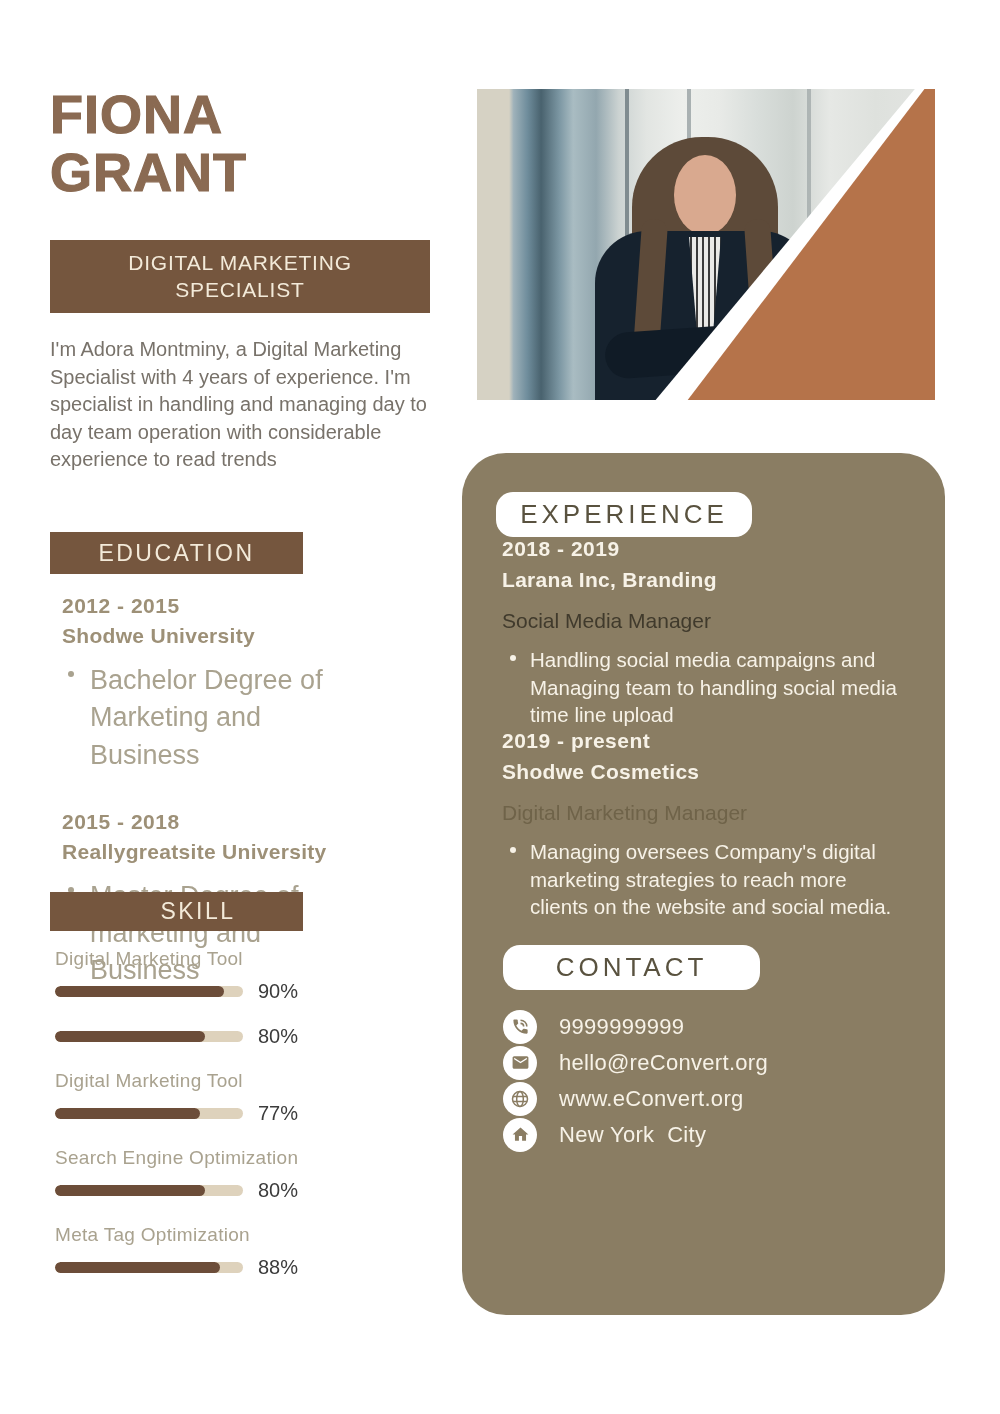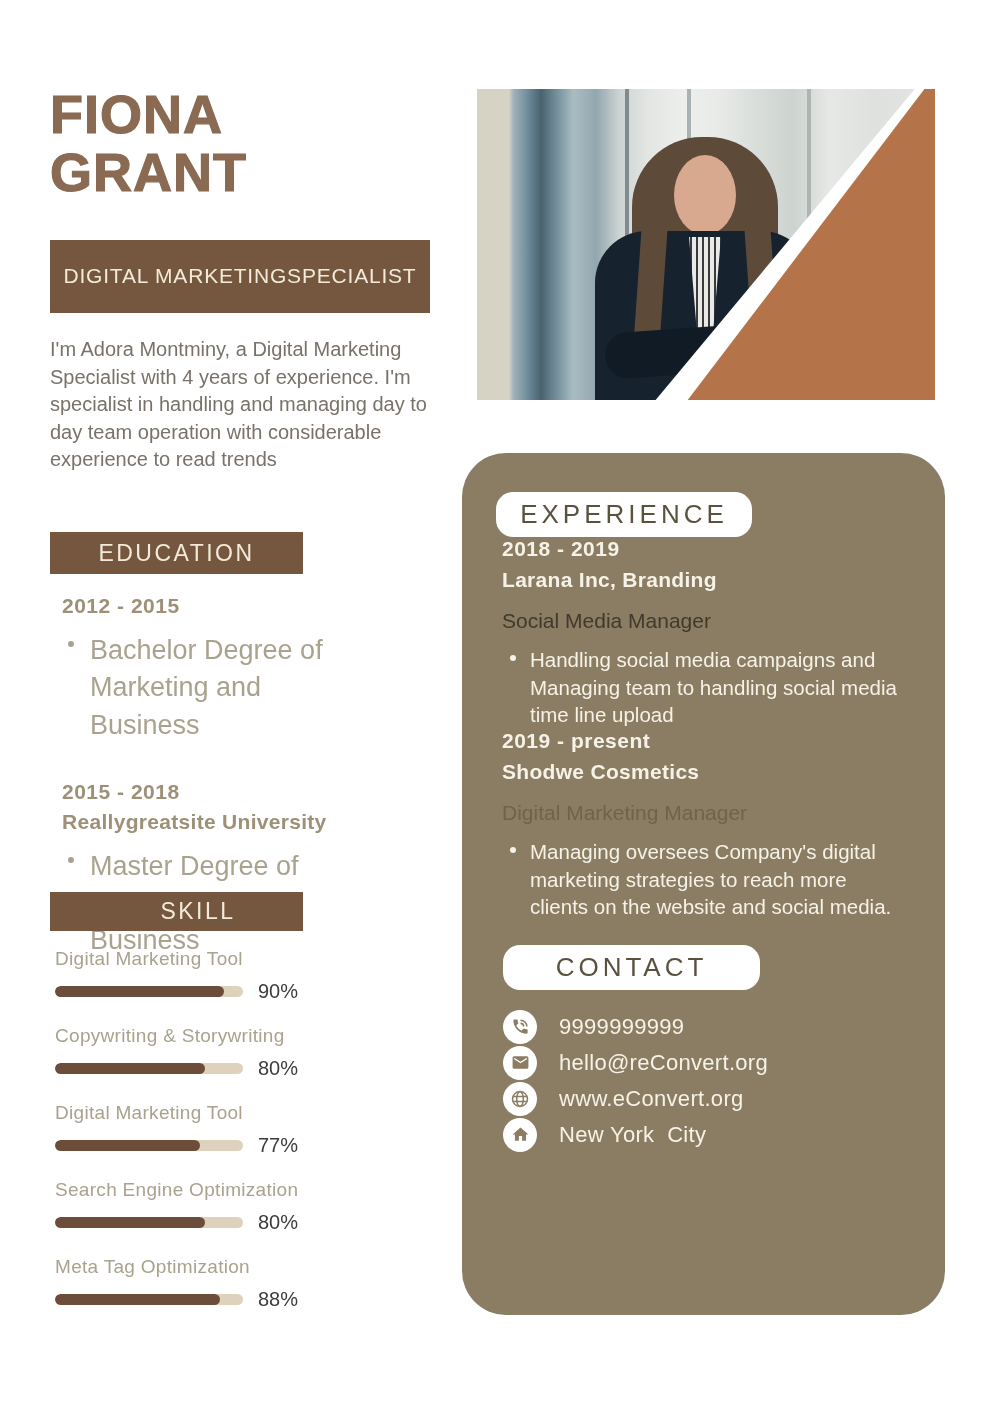--- a/index.html
+++ b/index.html
@@ -13,21 +13,21 @@
   html,body{background:#ffffff;}
   .page{position:relative;width:1000px;height:1414px;background:#ffffff;overflow:hidden;
     font-family:"Liberation Sans",sans-serif;}
 
   
   .name{position:absolute;left:50px;top:86px;color:var(--name-brown);
     font-size:54px;font-weight:700;line-height:1.07;letter-spacing:1px;
     -webkit-text-stroke:1.2px var(--name-brown);}
   .title-box{position:absolute;left:50px;top:240px;width:380px;height:73px;
     background:var(--box-brown);color:var(--box-text-cream);
-    display:flex;flex-direction:row;align-items:center;justify-content:center;
+    display:flex;flex-direction:column;align-items:center;justify-content:center;
     font-size:21px;line-height:1.25;letter-spacing:.8px;text-align:center;}
   .intro{position:absolute;left:50px;top:336px;width:400px;color:var(--body-gray);
     font-size:20px;line-height:1.38;}
 
   .section-banner{background:var(--box-brown);color:var(--box-text-cream);
     display:flex;align-items:center;justify-content:center;
     font-size:23px;letter-spacing:2.5px;}
   .edu-banner{position:absolute;left:50px;top:532px;width:253px;height:42px;}
   .skill-banner{position:absolute;left:50px;top:892px;width:253px;height:39px;padding-left:43px;}
 
@@ -112,20 +112,21 @@
     <span>SPECIALIST</span>
   </div>
 
   <p class="intro">I'm Adora Montminy, a Digital Marketing Specialist with 4 years of experience. I'm specialist in handling and managing day to day team operation with considerable experience to read trends</p>
 
   <div class="section-banner edu-banner">EDUCATION</div>
   <div class="edu-list">
 
       <div class="edu-item">
         <div class="edu-years">2012 - 2015</div>
+        <div class="edu-school">Shodwe University</div>
         <div class="edu-detail">
           <span class="bullet-dot"></span>
           <span>Bachelor Degree of Marketing and Business</span>
         </div>
       </div>
 
       <div class="edu-item">
         <div class="edu-years">2015 - 2018</div>
         <div class="edu-school">Reallygreatsite University</div>
         <div class="edu-detail">
@@ -142,21 +143,20 @@
         <div class="skill-label">Digital Marketing Tool</div>
         <div class="skill-bar-row">
           <div class="skill-track">
             <div class="skill-fill" style="width: 90%;"></div>
           </div>
           <span class="skill-pct">90%</span>
         </div>
       </div>
 
       <div class="skill-item">
-        <div class="skill-label">Copywriting &amp; Storywriting</div>
         <div class="skill-bar-row">
           <div class="skill-track">
             <div class="skill-fill" style="width: 80%;"></div>
           </div>
           <span class="skill-pct">80%</span>
         </div>
       </div>
 
       <div class="skill-item">
         <div class="skill-label">Digital Marketing Tool</div>

